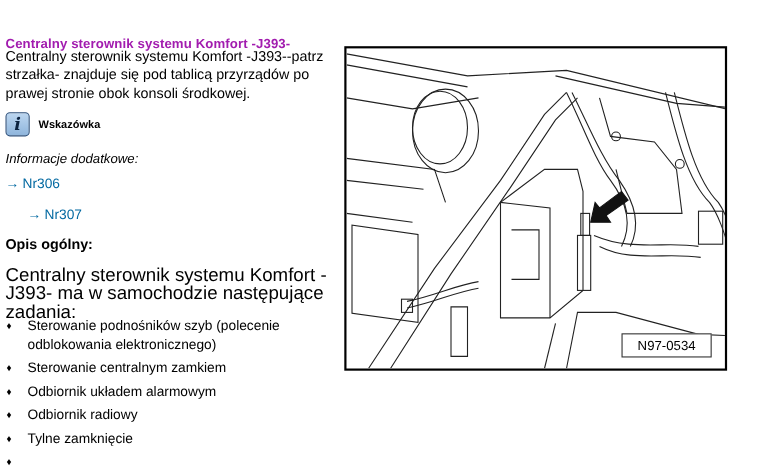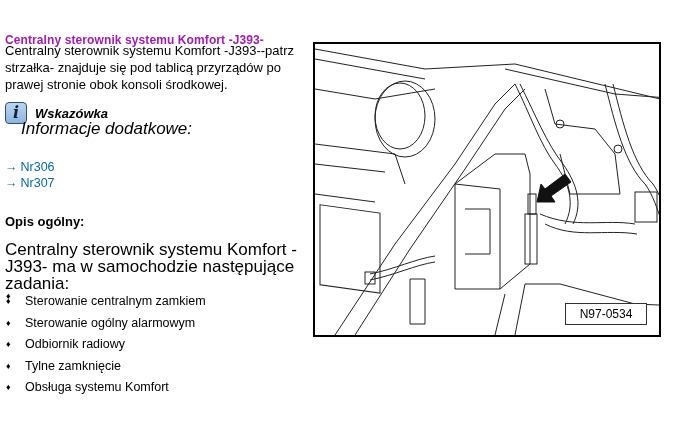--- a/index.html
+++ b/index.html
@@ -7,26 +7,26 @@
            font-family: "Liberation Sans", sans-serif; color: #000; }
     .title { position: absolute; left: 5px; top: 10px; font-size: 12px; font-weight: bold;
              color: #a21caf; white-space: nowrap; letter-spacing: 0.1px; margin-top: 23px; }
     .intro { position: absolute; left: 5px; top: 42px; width: 300px; font-size: 13px; line-height: 17px; }
     .note { position: absolute; left: 5px; top: 102px; display: flex; align-items: center; }
     .info-icon { width: 22px; height: 22px; border: 1.5px solid #2c4f7a; border-radius: 4px;
                  background: linear-gradient(#bcd6f0, #8fb5dc); display: flex; align-items: center;
                  justify-content: center; box-sizing: border-box; }
     .info-icon span { font-family: "DejaVu Serif", serif; font-weight: bold; font-style: italic;
                       font-size: 16px; color: #0d2440; line-height: 1; }
-    .note-label { margin-left: 8px; font-size: 13px; font-weight: bold; font-style: italic; }
-    .extra { position: absolute; left: 5px; top: 119px; font-size: 17px; font-style: italic; margin-left: 16px; }
+    .note-label { margin-left: 8px; font-size: 10px; font-weight: bold; }
+    .extra { position: absolute; left: 5px; top: 137px; font-size: 12px; font-style: italic; }
     .link { position: absolute; left: 5px; font-size: 12.5px; color: #0369a1; cursor: pointer; }
     .link .arrow { margin-right: 3px; }
     .link1 { top: 160px; }
-    .link2 { top: 176px; }
+    .link2 { top: 188px; margin-left: 20px; }
     .section { position: absolute; left: 5px; top: 214px; font-size: 13px; font-weight: bold; }
     .desc { position: absolute; left: 5px; top: 241px; width: 300px; font-size: 17px; line-height: 17px; }
     .tasks { position: absolute; left: 5px; top: 288px; width: 305px; margin: 0; padding: 0; list-style: none;
              font-size: 12.5px; line-height: 16.5px; }
     .tasks li { position: relative; padding-left: 20px; margin-bottom: 5px; }
     .tasks li .bullet { position: absolute; left: 1px; top: 0; font-size: 9px; }
     .figure { position: absolute; left: 313px; top: 42px; width: 348px; height: 295px;
               border: 2px solid #000; box-sizing: border-box; background: #fff; overflow: hidden; }
     .figure svg { position: absolute; left: 0; top: 0; }
     .fig-label { position: absolute; right: 12px; bottom: 10px; width: 80px; height: 20px;
@@ -54,26 +54,26 @@
 </div>
 <div class="link link2">
   <span class="arrow">→</span><span>Nr307</span>
 </div>
 
 <div class="section">Opis ogólny:</div>
 
 <div class="desc">Centralny sterownik systemu Komfort -J393- ma w samochodzie następujące zadania:</div>
 
 <ul class="tasks">
-  <li><span class="bullet">♦</span></li>
+  <li><span class="bullet">♦</span><span>Sterowanie podnośników szyb (polecenie odblokowania elektronicznego)</span></li>
   <li><span class="bullet">♦</span><span>Sterowanie centralnym zamkiem</span></li>
-  <li><span class="bullet">♦</span><span>Sterowanie ogólny alarmowym</span></li>
+  <li><span class="bullet">♦</span><span>Odbiornik układem alarmowym</span></li>
   <li><span class="bullet">♦</span><span>Odbiornik radiowy</span></li>
   <li><span class="bullet">♦</span><span>Tylne zamknięcie</span></li>
-  <li><span class="bullet">♦</span><span>Obsługa systemu Komfort</span></li>
+  <li><span class="bullet">♦</span></li>
 </ul>
 
 <div class="figure">
   <svg width="366" height="291" viewBox="0 0 366 291" fill="none" stroke="#222" stroke-width="1">
 
     <path d="M0 5 L110 25 L200 20 L366 60"></path>
     <path d="M0 15 L110 35"></path>
     <path d="M0 45 L60 55 L120 45"></path>
     <path d="M190 25 L300 50 L366 55"></path>
 

